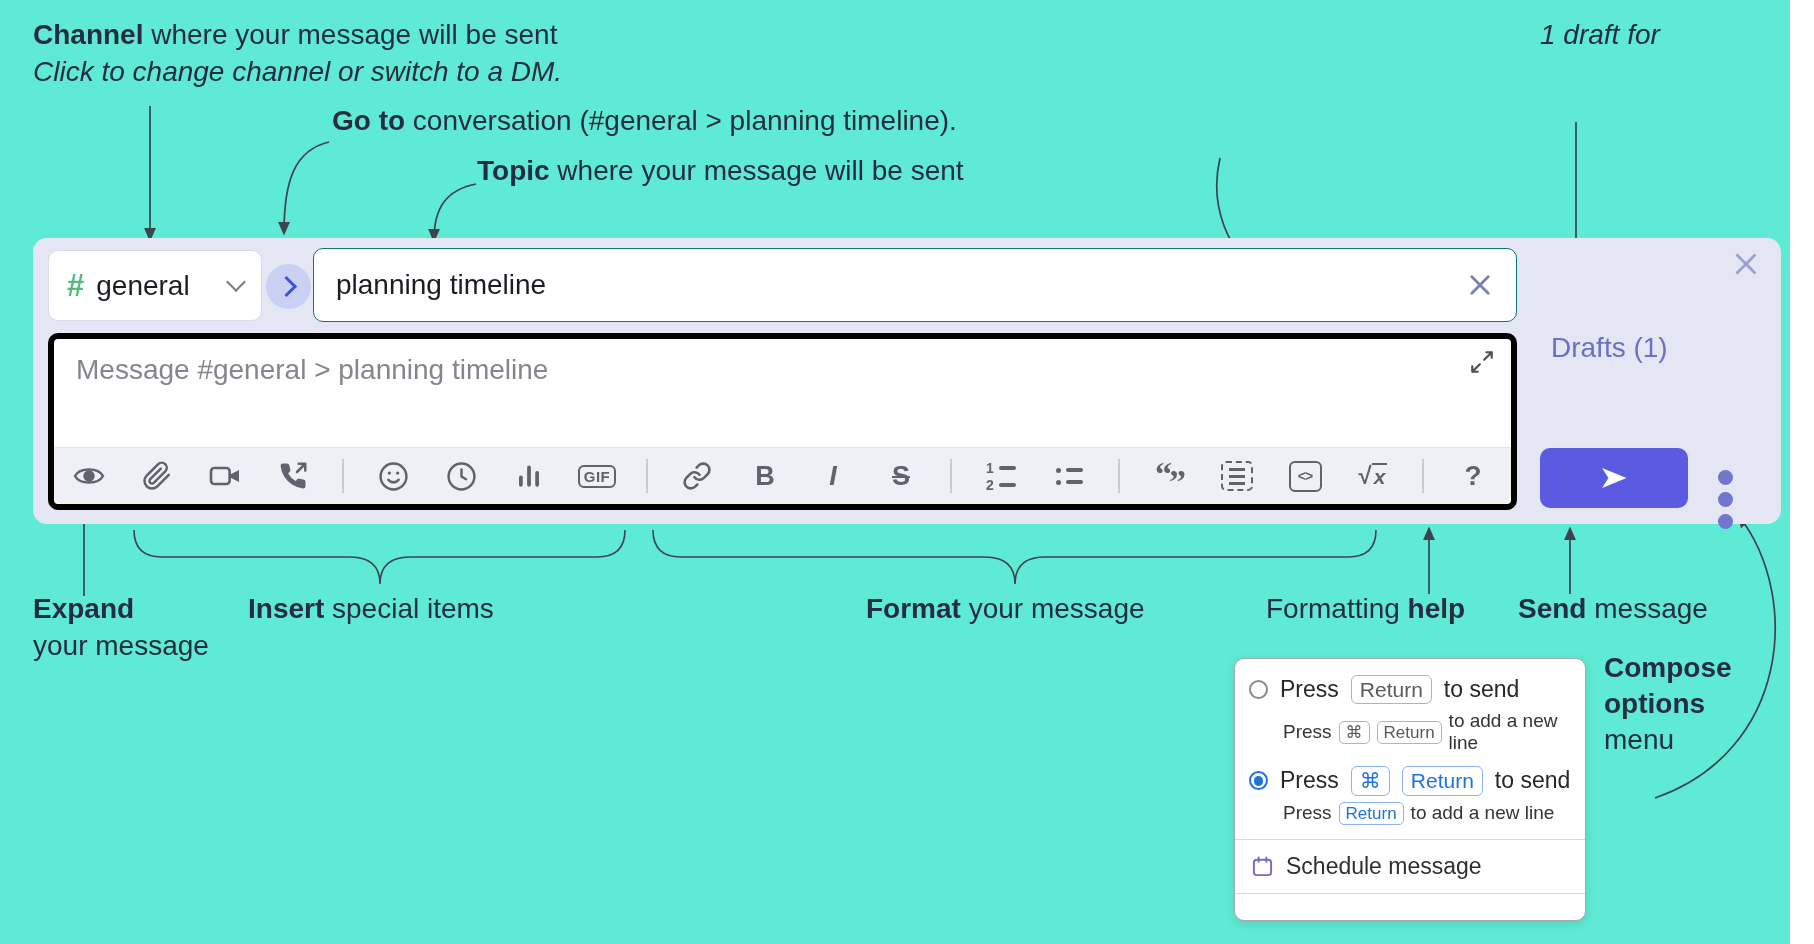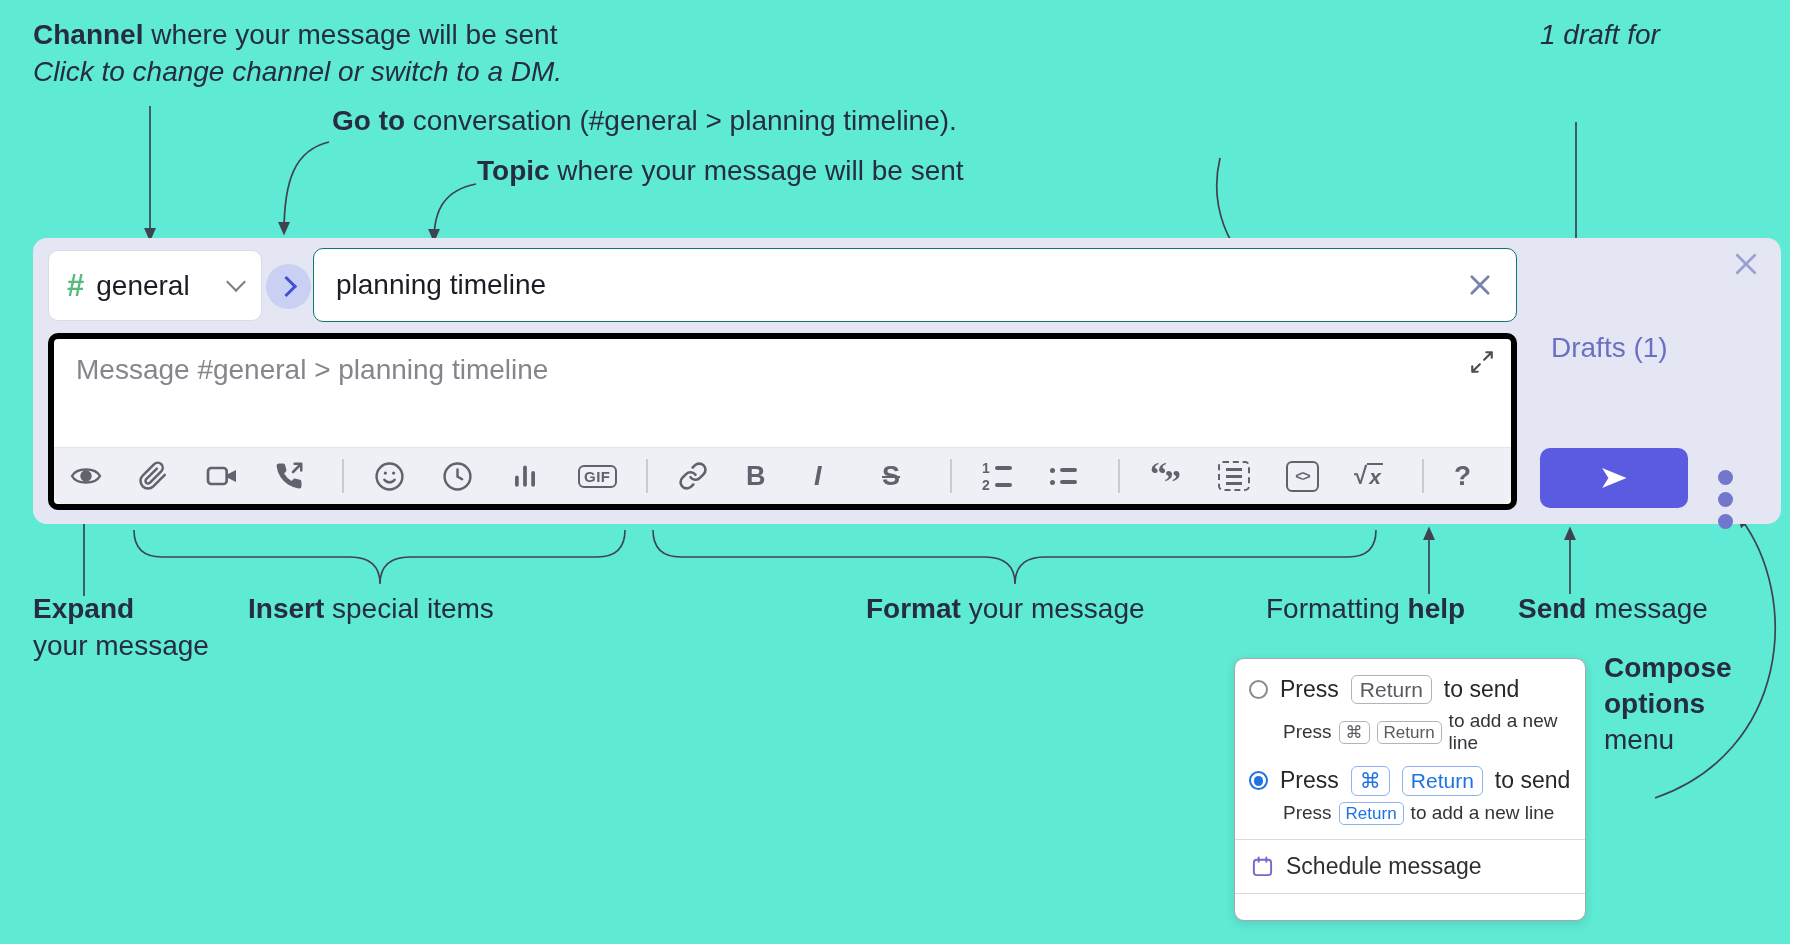--- a/index.html
+++ b/index.html
@@ -30,21 +30,21 @@
                display:flex;align-items:center;padding:0 22px;}
   .topic-text{font-size:28px;color:#1c1c24;flex:1;}
   .xicon{display:inline-flex;cursor:pointer;}
   .msg-box{position:absolute;left:15px;top:95px;width:1469px;height:177px;background:#fff;
            border:6px solid #000000;border-radius:10px;box-sizing:border-box;}
   .placeholder{position:absolute;left:22px;top:15px;font-size:28px;color:#85858d;}
   .expand-btn{position:absolute;right:16px;top:10px;cursor:pointer;}
   .toolbar{position:absolute;left:0;right:0;bottom:0;height:56px;background:#eff0f5;
            border-top:1px solid #e3e4ec;border-radius:0 0 9px 9px;
            display:flex;align-items:center;padding:0 16px;gap:30px;color:#5f636e;}
-  .tbtn{width:38px;height:40px;display:flex;align-items:center;justify-content:flex-start;
+  .tbtn{width:38px;height:40px;display:flex;align-items:center;justify-content:center;
         cursor:pointer;flex:0 0 auto;color:#5f636e;}
   .tdiv{width:2px;height:34px;background:#c9cbd4;flex:0 0 auto;}
   .tb-bold{font-size:27px;font-weight:800;}
   .tb-italic{font-size:27px;font-style:italic;font-weight:600;}
   .tb-strike{font-size:27px;font-weight:600;text-decoration:line-through;}
   .gif-badge{border:2.4px solid #5f636e;border-radius:6px;font-size:15px;font-weight:700;
              padding:1px 4px;letter-spacing:.5px;}
   .ol-icon,.ul-icon{display:flex;flex-direction:column;gap:7px;}
   .ol-row,.ul-row{display:flex;align-items:center;gap:5px;}
   .ol-row i{font-style:normal;font-size:14px;font-weight:700;line-height:10px;}

